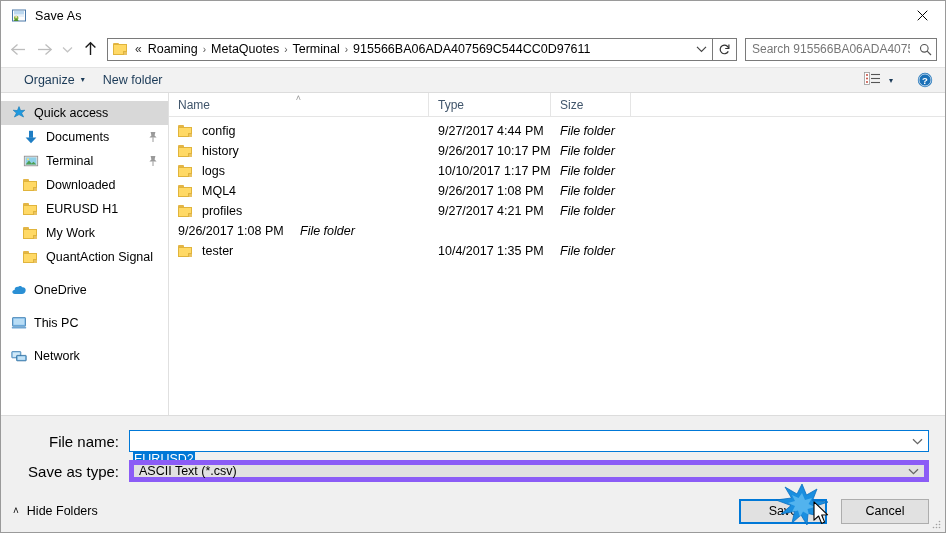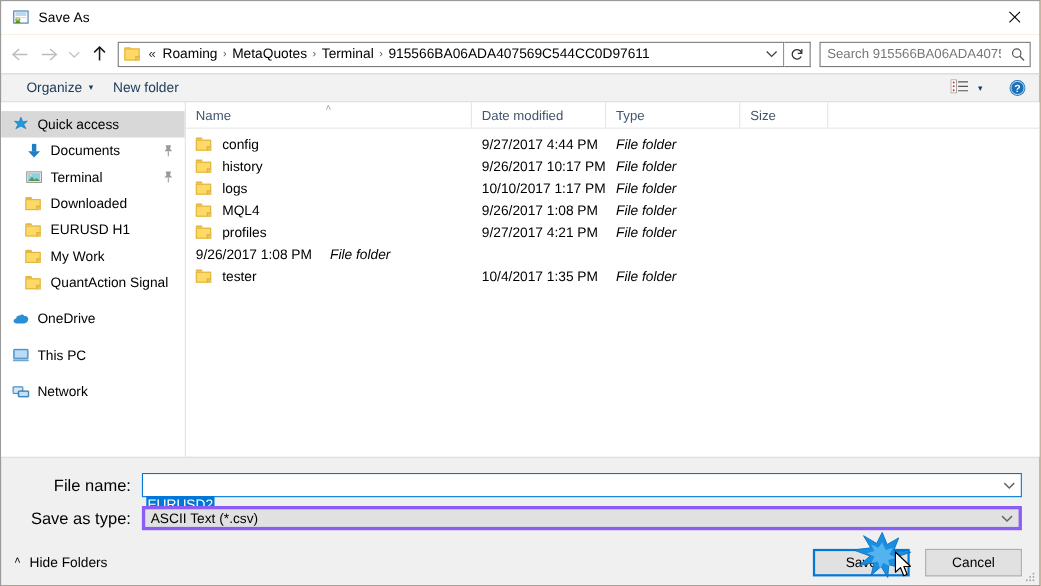--- a/index.html
+++ b/index.html
@@ -8,21 +8,21 @@
     width: 946px; height: 533px;
     font-family: "Liberation Sans", sans-serif;
     font-size: 12px;
     color: #000;
     overflow: hidden;
     background: #fff;
   }
   #dialog {
     position: relative;
     width: 946px; height: 533px;
-    background: #a16207;
+    background: #eab308;
     border: 1px solid #9a9a9a;
     display: flex;
     flex-direction: column;
   }
 
   
   #titlebar {
     height: 30px;
     flex: 0 0 30px;
     display: flex;
@@ -300,21 +300,21 @@
     height: 22px;
     display: flex;
     align-items: center;
     min-width: 0;
   }
   #filename-combo {
     border: 1px solid #0078d7;
     background: #fff;
   }
   #filetype-combo {
-    border: 3px solid #8b5cf6;
+    border: 5px solid #8b5cf6;
     background: #e1e1e1;
     text-align: right;
   }
   #filename-value {
     font-size: 12.5px;
     background: #0078d7;
     color: #fff;
     margin-left: 3px;
     padding: 1px 1px 1px 1px;
     line-height: 15px;
@@ -675,23 +675,20 @@
         <span class="side-label">Network</span>
       </div>
     </div>
 
     <div id="filelist">
       <div id="col-header">
         <div class="col c-name">
           <span class="sort-arrow">˄</span>
           <span>Name</span>
         </div>
-        <div class="col c-date">
-          <span>Date modified</span>
-        </div>
         <div class="col c-type">
           <span>Type</span>
         </div>
         <div class="col c-size">
           <span>Size</span>
         </div>
         <div class="col c-rest"></div>
       </div>
 
       <div id="rows">

